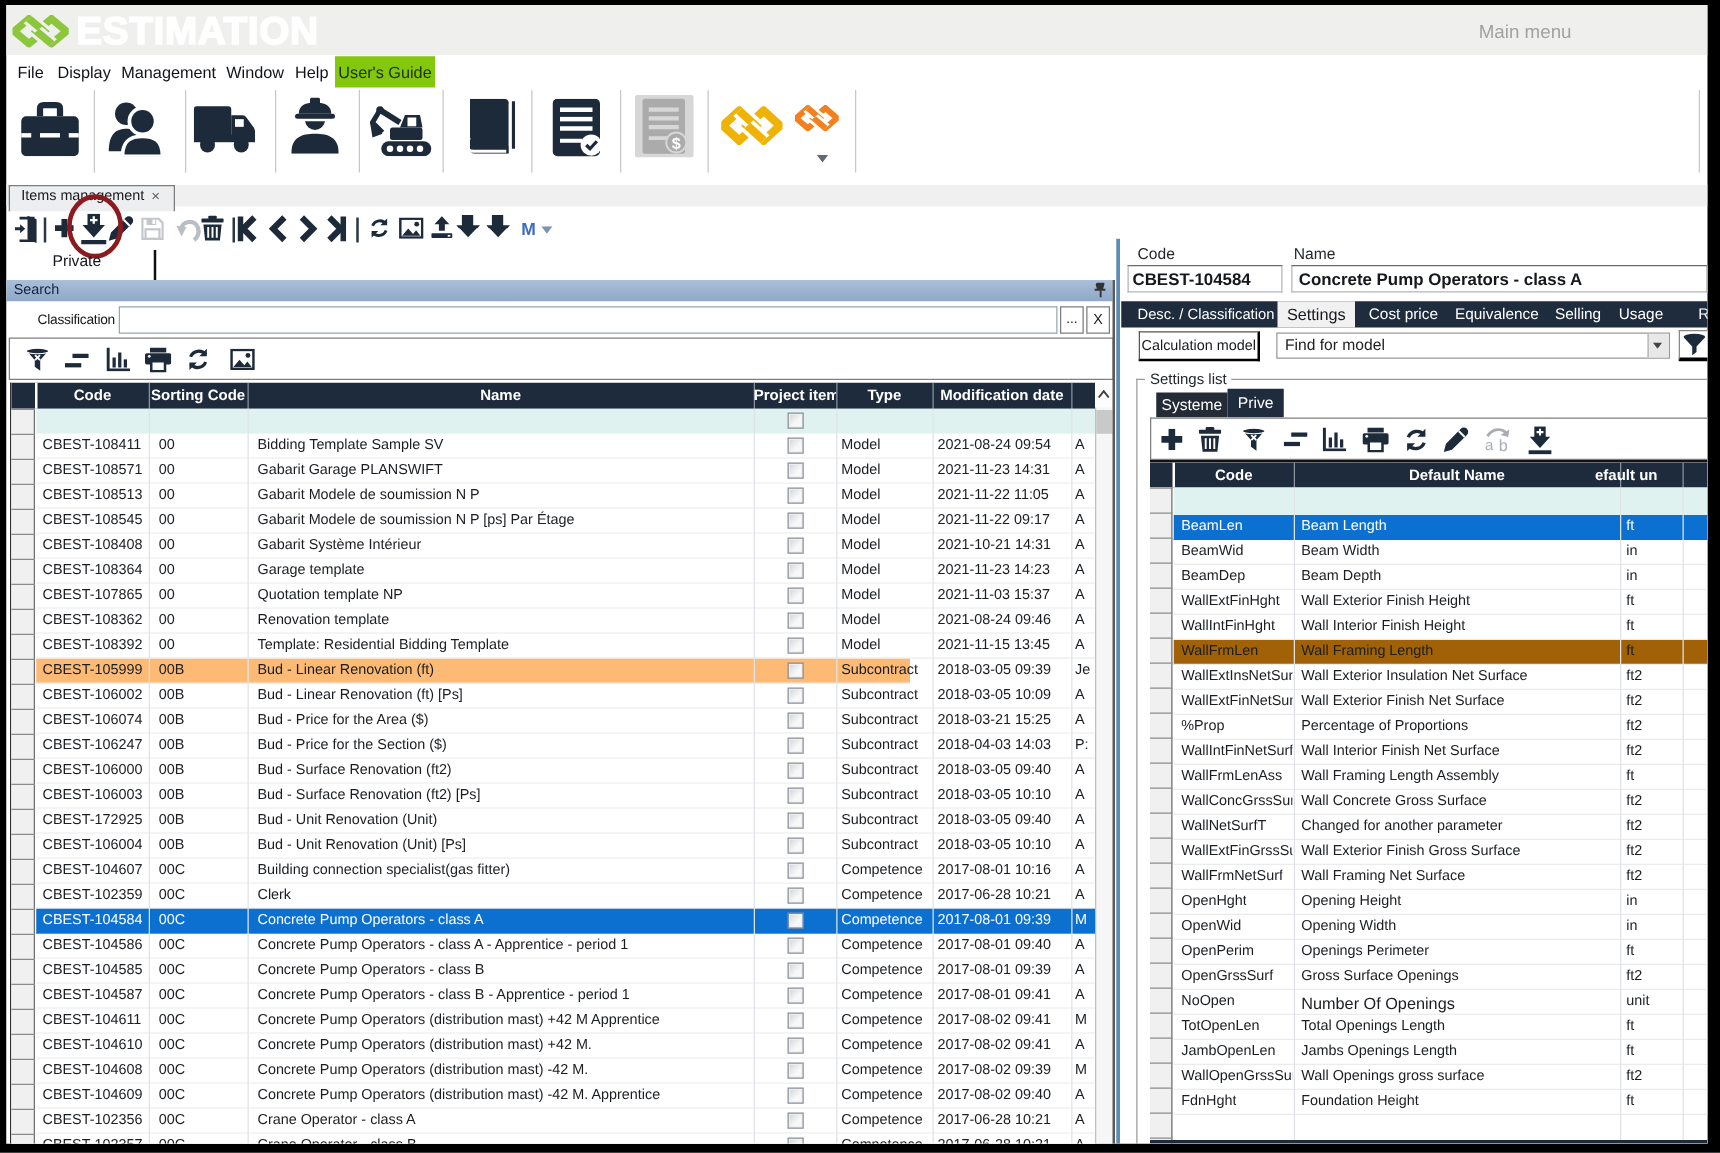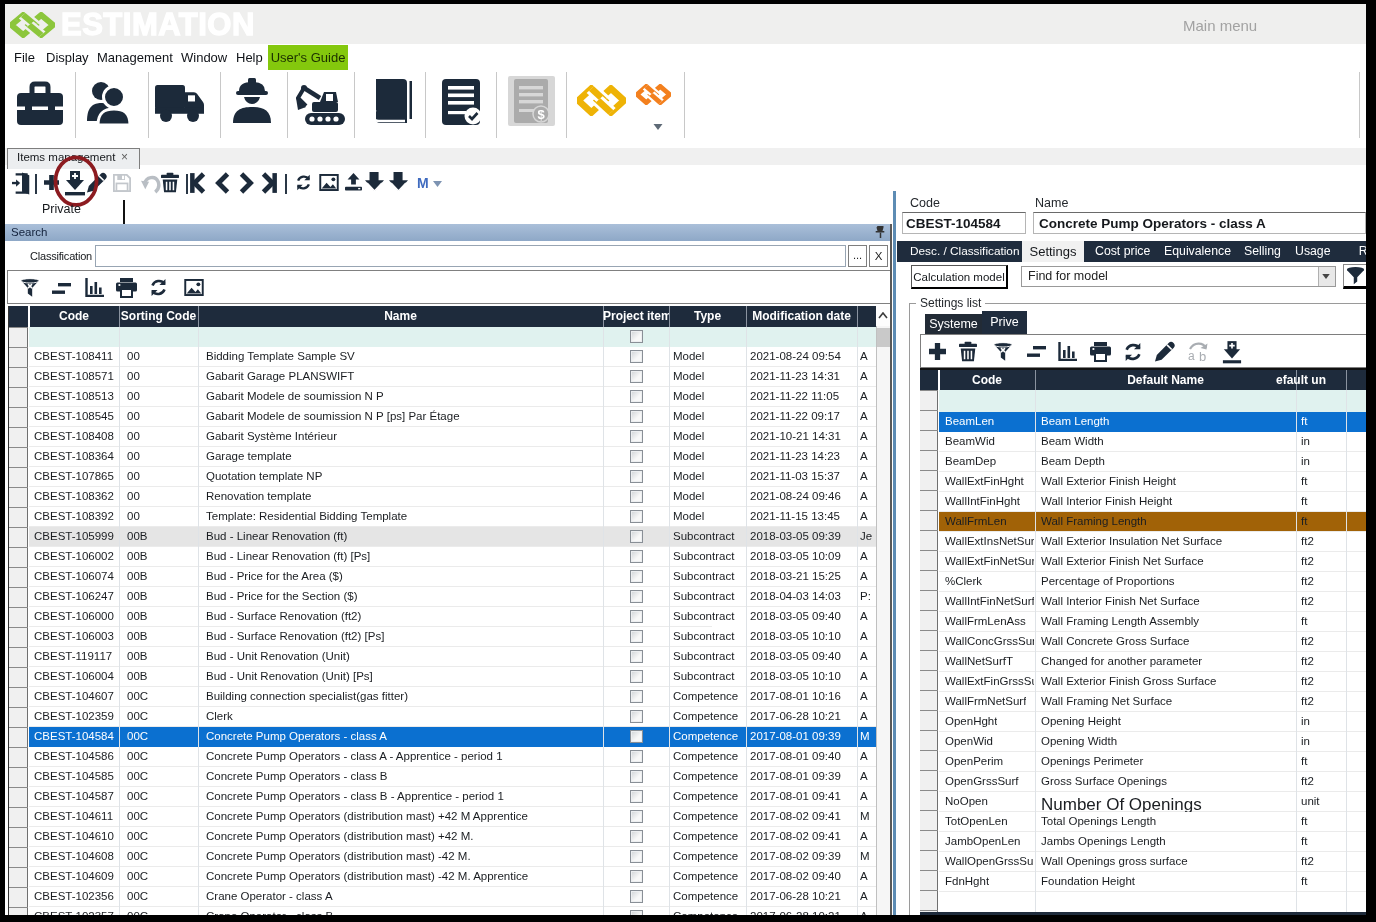--- a/index.html
+++ b/index.html
@@ -343,21 +343,21 @@
 <div class="chk" style="left:621px;top:184px"></div>
 <div class="ab" style="left:20px;top:201px;width:848px;height:20px;background:#fff;border-bottom:1px solid #ebebeb">
 <span class="ab" style="left:5px;top:3px;font-size:11.5px;color:#1a1d21;white-space:nowrap">CBEST-108392</span>
 <span class="ab" style="left:98px;top:3px;font-size:11.5px;color:#1a1d21">00</span>
 <span class="ab" style="left:177px;top:3px;font-size:11.5px;color:#1a1d21;white-space:nowrap">Template: Residential Bidding Template</span>
 <span class="ab" style="left:644px;top:3px;font-size:11.5px;color:#1a1d21">Model</span>
 <span class="ab" style="left:721px;top:3px;font-size:11.5px;color:#1a1d21;white-space:nowrap">2021-11-15 13:45</span>
 <span class="ab" style="left:831px;top:3px;font-size:11.5px;color:#1a1d21">A</span>
 </div>
 <div class="chk" style="left:621px;top:204px"></div>
-<div class="ab" style="left:20px;top:221px;width:848px;height:20px;background:#e5e5e5;border-bottom:1px solid #ebebeb">
+<div class="ab" style="left:20px;top:221px;width:699px;height:20px;background:#fdba74;border-bottom:1px solid #ebebeb">
 <span class="ab" style="left:5px;top:3px;font-size:11.5px;color:#1a1d21;white-space:nowrap">CBEST-105999</span>
 <span class="ab" style="left:98px;top:3px;font-size:11.5px;color:#1a1d21">00B</span>
 <span class="ab" style="left:177px;top:3px;font-size:11.5px;color:#1a1d21;white-space:nowrap">Bud - Linear Renovation (ft)</span>
 <span class="ab" style="left:644px;top:3px;font-size:11.5px;color:#1a1d21">Subcontract</span>
 <span class="ab" style="left:721px;top:3px;font-size:11.5px;color:#1a1d21;white-space:nowrap">2018-03-05 09:39</span>
 <span class="ab" style="left:831px;top:3px;font-size:11.5px;color:#1a1d21">Je</span>
 </div>
 <div class="chk" style="left:621px;top:224px"></div>
 <div class="ab" style="left:20px;top:241px;width:848px;height:20px;background:#fff;border-bottom:1px solid #ebebeb">
 <span class="ab" style="left:5px;top:3px;font-size:11.5px;color:#1a1d21;white-space:nowrap">CBEST-106002</span>
@@ -398,21 +398,21 @@
 <div class="ab" style="left:20px;top:321px;width:848px;height:20px;background:#fff;border-bottom:1px solid #ebebeb">
 <span class="ab" style="left:5px;top:3px;font-size:11.5px;color:#1a1d21;white-space:nowrap">CBEST-106003</span>
 <span class="ab" style="left:98px;top:3px;font-size:11.5px;color:#1a1d21">00B</span>
 <span class="ab" style="left:177px;top:3px;font-size:11.5px;color:#1a1d21;white-space:nowrap">Bud - Surface Renovation (ft2) [Ps]</span>
 <span class="ab" style="left:644px;top:3px;font-size:11.5px;color:#1a1d21">Subcontract</span>
 <span class="ab" style="left:721px;top:3px;font-size:11.5px;color:#1a1d21;white-space:nowrap">2018-03-05 10:10</span>
 <span class="ab" style="left:831px;top:3px;font-size:11.5px;color:#1a1d21">A</span>
 </div>
 <div class="chk" style="left:621px;top:324px"></div>
 <div class="ab" style="left:20px;top:341px;width:848px;height:20px;background:#fff;border-bottom:1px solid #ebebeb">
-<span class="ab" style="left:5px;top:3px;font-size:11.5px;color:#1a1d21;white-space:nowrap">CBEST-119117</span>
+<span class="ab" style="left:5px;top:3px;font-size:11.5px;color:#1a1d21;white-space:nowrap">CBEST-172925</span>
 <span class="ab" style="left:98px;top:3px;font-size:11.5px;color:#1a1d21">00B</span>
 <span class="ab" style="left:177px;top:3px;font-size:11.5px;color:#1a1d21;white-space:nowrap">Bud - Unit Renovation (Unit)</span>
 <span class="ab" style="left:644px;top:3px;font-size:11.5px;color:#1a1d21">Subcontract</span>
 <span class="ab" style="left:721px;top:3px;font-size:11.5px;color:#1a1d21;white-space:nowrap">2018-03-05 09:40</span>
 <span class="ab" style="left:831px;top:3px;font-size:11.5px;color:#1a1d21">A</span>
 </div>
 <div class="chk" style="left:621px;top:344px"></div>
 <div class="ab" style="left:20px;top:361px;width:848px;height:20px;background:#fff;border-bottom:1px solid #ebebeb">
 <span class="ab" style="left:5px;top:3px;font-size:11.5px;color:#1a1d21;white-space:nowrap">CBEST-106004</span>
 <span class="ab" style="left:98px;top:3px;font-size:11.5px;color:#1a1d21">00B</span>
@@ -702,21 +702,21 @@
 <span class="ab" style="left:6px;top:3px;font-size:11.5px;color:#1a1d21;white-space:nowrap;max-width:89px;overflow:hidden;display:inline-block">WallExtInsNetSurf</span>
 <span class="ab" style="left:102px;top:3px;font-size:11.5px;color:#1a1d21;white-space:nowrap">Wall Exterior Insulation Net Surface</span>
 <span class="ab" style="left:362px;top:3px;font-size:11.5px;color:#1a1d21">ft2</span>
 </div>
 <div class="ab" style="left:19px;top:182px;width:427px;height:20px;background:#fff;border-bottom:1px solid #ebebeb">
 <span class="ab" style="left:6px;top:3px;font-size:11.5px;color:#1a1d21;white-space:nowrap;max-width:89px;overflow:hidden;display:inline-block">WallExtFinNetSurf</span>
 <span class="ab" style="left:102px;top:3px;font-size:11.5px;color:#1a1d21;white-space:nowrap">Wall Exterior Finish Net Surface</span>
 <span class="ab" style="left:362px;top:3px;font-size:11.5px;color:#1a1d21">ft2</span>
 </div>
 <div class="ab" style="left:19px;top:202px;width:427px;height:20px;background:#fff;border-bottom:1px solid #ebebeb">
-<span class="ab" style="left:6px;top:3px;font-size:11.5px;color:#1a1d21;white-space:nowrap;max-width:89px;overflow:hidden;display:inline-block">%Clerk</span>
+<span class="ab" style="left:6px;top:3px;font-size:11.5px;color:#1a1d21;white-space:nowrap;max-width:89px;overflow:hidden;display:inline-block">%Prop</span>
 <span class="ab" style="left:102px;top:3px;font-size:11.5px;color:#1a1d21;white-space:nowrap">Percentage of Proportions</span>
 <span class="ab" style="left:362px;top:3px;font-size:11.5px;color:#1a1d21">ft2</span>
 </div>
 <div class="ab" style="left:19px;top:222px;width:427px;height:20px;background:#fff;border-bottom:1px solid #ebebeb">
 <span class="ab" style="left:6px;top:3px;font-size:11.5px;color:#1a1d21;white-space:nowrap;max-width:89px;overflow:hidden;display:inline-block">WallIntFinNetSurf</span>
 <span class="ab" style="left:102px;top:3px;font-size:11.5px;color:#1a1d21;white-space:nowrap">Wall Interior Finish Net Surface</span>
 <span class="ab" style="left:362px;top:3px;font-size:11.5px;color:#1a1d21">ft2</span>
 </div>
 <div class="ab" style="left:19px;top:242px;width:427px;height:20px;background:#fff;border-bottom:1px solid #ebebeb">
 <span class="ab" style="left:6px;top:3px;font-size:11.5px;color:#1a1d21;white-space:nowrap;max-width:89px;overflow:hidden;display:inline-block">WallFrmLenAss</span>
@@ -758,21 +758,21 @@
 <span class="ab" style="left:102px;top:3px;font-size:11.5px;color:#1a1d21;white-space:nowrap">Openings Perimeter</span>
 <span class="ab" style="left:362px;top:3px;font-size:11.5px;color:#1a1d21">ft</span>
 </div>
 <div class="ab" style="left:19px;top:402px;width:427px;height:20px;background:#fff;border-bottom:1px solid #ebebeb">
 <span class="ab" style="left:6px;top:3px;font-size:11.5px;color:#1a1d21;white-space:nowrap;max-width:89px;overflow:hidden;display:inline-block">OpenGrssSurf</span>
 <span class="ab" style="left:102px;top:3px;font-size:11.5px;color:#1a1d21;white-space:nowrap">Gross Surface Openings</span>
 <span class="ab" style="left:362px;top:3px;font-size:11.5px;color:#1a1d21">ft2</span>
 </div>
 <div class="ab" style="left:19px;top:422px;width:427px;height:20px;background:#fff;border-bottom:1px solid #ebebeb">
 <span class="ab" style="left:6px;top:3px;font-size:11.5px;color:#1a1d21;white-space:nowrap;max-width:89px;overflow:hidden;display:inline-block">NoOpen</span>
-<span class="ab" style="left:102px;top:3px;font-size:17px;color:#1a1d21;white-space:nowrap">Number Of Openings</span>
+<span class="ab" style="left:102px;top:3px;font-size:13px;color:#1a1d21;white-space:nowrap">Number Of Openings</span>
 <span class="ab" style="left:362px;top:3px;font-size:11.5px;color:#1a1d21">unit</span>
 </div>
 <div class="ab" style="left:19px;top:442px;width:427px;height:20px;background:#fff;border-bottom:1px solid #ebebeb">
 <span class="ab" style="left:6px;top:3px;font-size:11.5px;color:#1a1d21;white-space:nowrap;max-width:89px;overflow:hidden;display:inline-block">TotOpenLen</span>
 <span class="ab" style="left:102px;top:3px;font-size:11.5px;color:#1a1d21;white-space:nowrap">Total Openings Length</span>
 <span class="ab" style="left:362px;top:3px;font-size:11.5px;color:#1a1d21">ft</span>
 </div>
 <div class="ab" style="left:19px;top:462px;width:427px;height:20px;background:#fff;border-bottom:1px solid #ebebeb">
 <span class="ab" style="left:6px;top:3px;font-size:11.5px;color:#1a1d21;white-space:nowrap;max-width:89px;overflow:hidden;display:inline-block">JambOpenLen</span>
 <span class="ab" style="left:102px;top:3px;font-size:11.5px;color:#1a1d21;white-space:nowrap">Jambs Openings Length</span>

